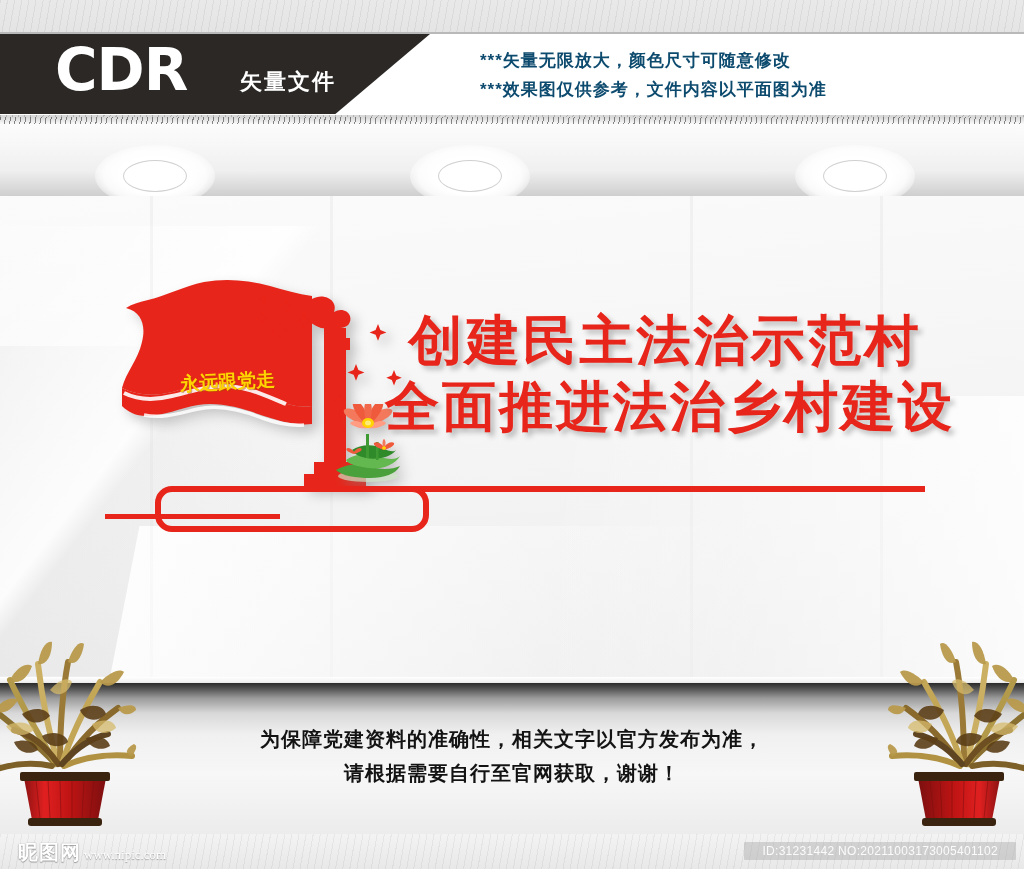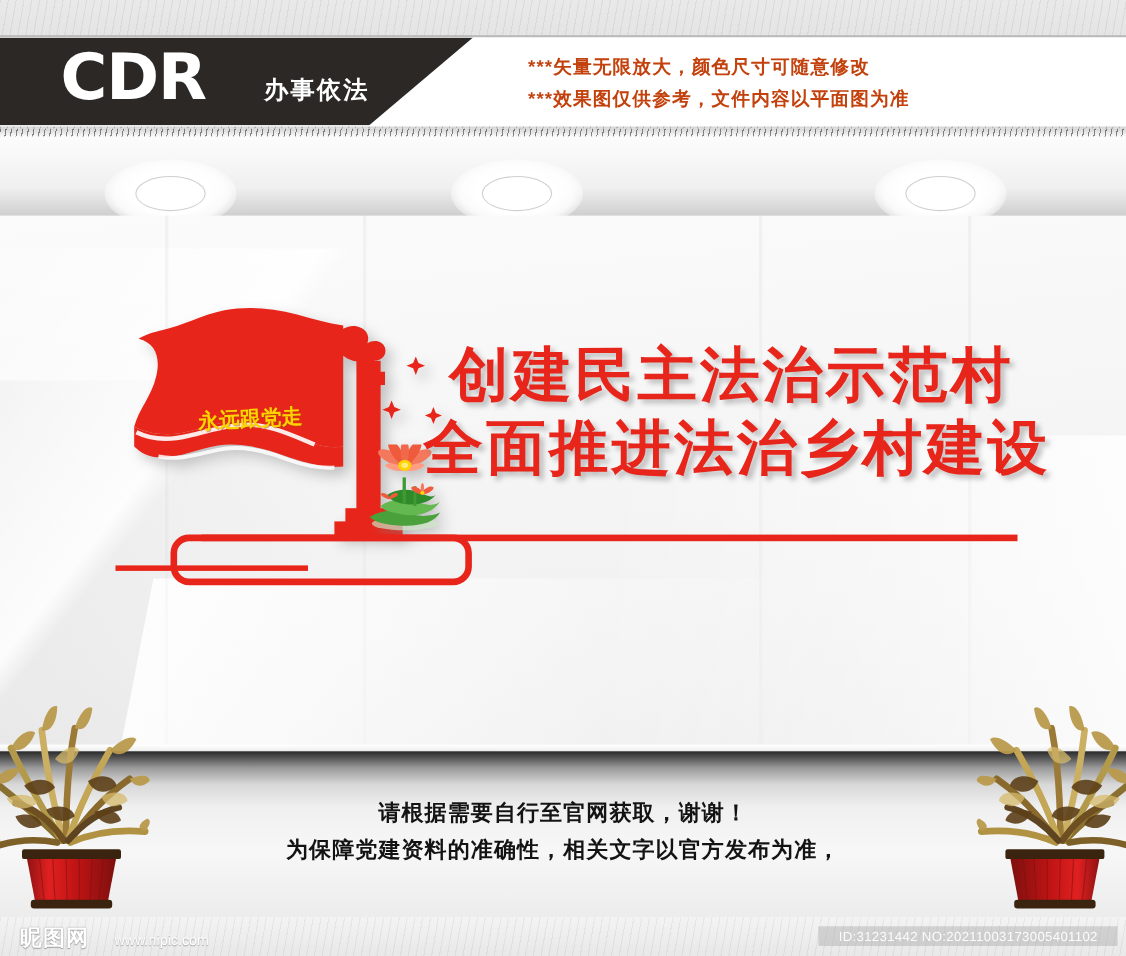--- a/index.html
+++ b/index.html
@@ -38,21 +38,21 @@
     font-size:58px;line-height:58px;font-weight:bold;color:#ffffff;
     letter-spacing:-1px;
     font-family:"DejaVu Sans","Liberation Sans",sans-serif;
   }
   .cdr-sub{
     position:absolute;left:240px;top:36px;
     font-size:22px;line-height:24px;color:#ffffff;font-weight:bold;letter-spacing:2px;
   }
   .header-notes{
     position:absolute;left:480px;top:12px;width:520px;
-    color:#c2410c;font-weight:bold;font-size:17px;line-height:29px;letter-spacing:1px;
+    color:#0c4a6e;font-weight:bold;font-size:17px;line-height:29px;letter-spacing:1px;
   }
   .header-notes .ln{display:block;white-space:nowrap;}
   .header-band:after{
     content:"";position:absolute;left:0;bottom:0;width:100%;height:3px;
     background:repeating-linear-gradient(100deg,
       rgba(0,0,0,.18) 0px, rgba(0,0,0,.18) 1px,
       rgba(0,0,0,0) 1px, rgba(0,0,0,0) 6px),#d8d8d8;
   }
 
   
@@ -175,21 +175,21 @@
   
   .bottombar{
     position:absolute;left:0;top:834px;width:1024px;height:35px;
     background:
       repeating-linear-gradient(100deg,
         rgba(0,0,0,.05) 0px, rgba(0,0,0,.05) 1px,
         rgba(0,0,0,0) 1px, rgba(0,0,0,0) 7px),
       linear-gradient(#f3f3f3,#e8e8e8);
   }
   .wm{
-    position:absolute;left:18px;top:5px;display:flex;align-items:baseline;gap:23px;
+    position:absolute;left:18px;top:5px;display:flex;align-items:baseline;gap:3px;font-family:Liberation Serif, serif;
   }
   .wm-cn{
     font-size:20px;font-weight:bold;color:#ffffff;letter-spacing:1px;
     text-shadow:0 1px 1px rgba(150,150,150,.9),0 0 1px rgba(120,120,120,.9);
   }
   .wm-url{
     font-size:13px;color:#ffffff;letter-spacing:0px;
     text-shadow:0 1px 1px rgba(150,150,150,.9);
   }
   .idcode{
@@ -202,21 +202,21 @@
 </head>
 <body>
 
 <div id="stage">
 
   <div class="top-hatch"></div>
 
   <div class="header-band">
     <div class="header-dark"></div>
     <div class="cdr-logo">CDR</div>
-    <div class="cdr-sub">办事依法</div>
+    <div class="cdr-sub">矢量文件</div>
     <div class="header-notes">
       <span class="ln">***矢量无限放大，颜色尺寸可随意修改</span>
       <span class="ln">***效果图仅供参考，文件内容以平面图为准</span>
     </div>
   </div>
 
   <div class="ceiling"></div>
   <div class="ceil-edge"></div>
   <div class="spot s1">
       <i></i>
@@ -327,22 +327,22 @@
   <div class="title-block">
     <div class="title-line">创建民主法治示范村</div>
     <div class="title-line">全面推进法治乡村建设</div>
   </div>
 
 
   <div class="floor-top"></div>
   <div class="floor"></div>
 
   <div class="disclaimer">
+    <span class="ln">为保障党建资料的准确性，相关文字以官方发布为准，</span>
     <span class="ln">请根据需要自行至官网获取，谢谢！</span>
-    <span class="ln">为保障党建资料的准确性，相关文字以官方发布为准，</span>
   </div>
 
   <div class="plant left">
     <svg viewBox="0 0 150 220">
       <defs>
         <linearGradient id="potg" x1="0" y1="0" x2="1" y2="0">
           <stop offset="0%" stop-color="#8e1212"></stop>
           <stop offset="25%" stop-color="#e02020"></stop>
           <stop offset="55%" stop-color="#c01414"></stop>
           <stop offset="100%" stop-color="#7d0f0f"></stop>

